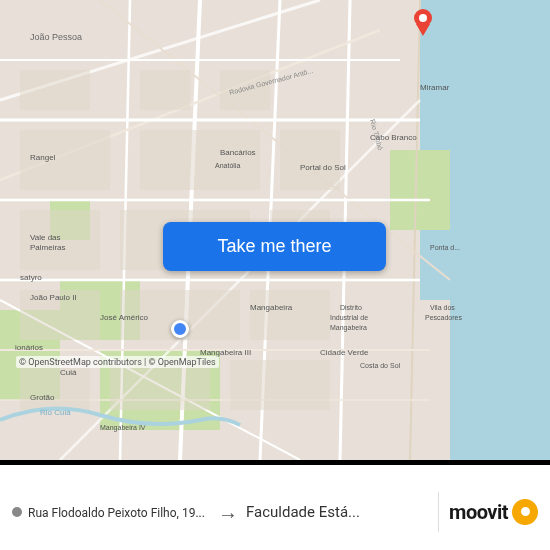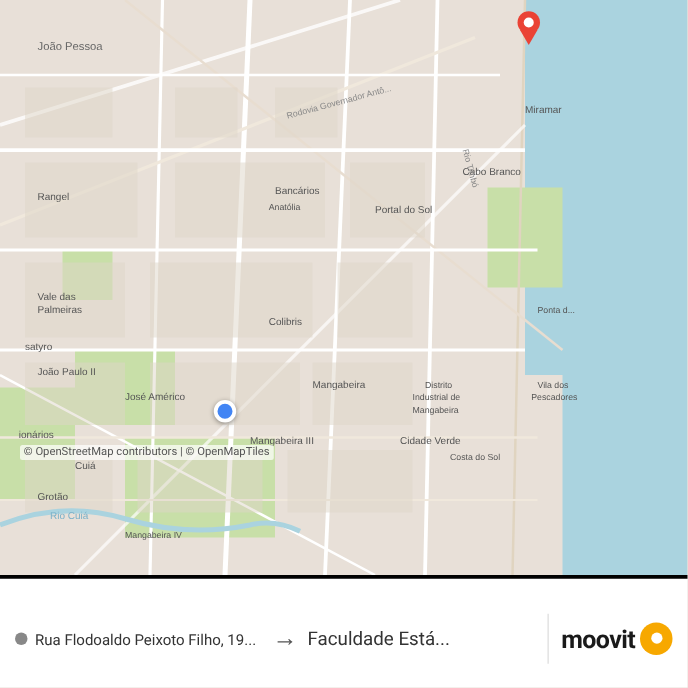--- a/index.html
+++ b/index.html
@@ -50,21 +50,21 @@
     #bottom-bar {
       position: absolute;
       bottom: 0;
       left: 0;
       width: 550px;
       height: 90px;
       background: white;
       display: flex;
       align-items: center;
       padding: 0 12px;
-      border-top: 3px solid #000000;
+      border-top: 5px solid #000000;
     }
 
     .route-from {
       flex: 1;
       min-width: 0;
     }
 
     .route-from-text {
       font-size: 12px;
       color: #333;
@@ -257,20 +257,21 @@
     <text x="330" y="320" font-size="7" fill="#555" font-family="Arial">Industrial de</text>
     <text x="330" y="330" font-size="7" fill="#555" font-family="Arial">Mangabeira</text>
 
     <text x="230" y="95" font-size="7" fill="#888" font-family="Arial" transform="rotate(-15, 230, 95)">Rodovia Governador Antô...</text>
     <text x="370" y="120" font-size="7" fill="#888" font-family="Arial" transform="rotate(75, 370, 120)">Rio Timbó</text>
 
     <path d="M 0 420 Q 50 400 100 415 Q 150 430 200 420 Q 220 415 240 425" stroke="#aad3df" stroke-width="4" fill="none"></path>
     <text x="40" y="415" font-size="8" fill="#7ab0c8" font-family="Arial">Rio Cuiá</text>
   </svg>
 
+  <button id="take-me-there-btn" style="background: rgb(26, 115, 232); color: rgb(255, 255, 255);">Take me there</button>
 
   <div class="marker-blue">
   </div>
 
   <div style="position:absolute; top:8px; right:117px;">
     <svg width="20" height="28" viewBox="0 0 20 28">
       <ellipse cx="10" cy="10" rx="9" ry="9" fill="#ea4335"></ellipse>
       <polygon points="10,28 3,16 17,16" fill="#ea4335"></polygon>
       <circle cx="10" cy="10" r="4" fill="white"></circle>
     </svg>

